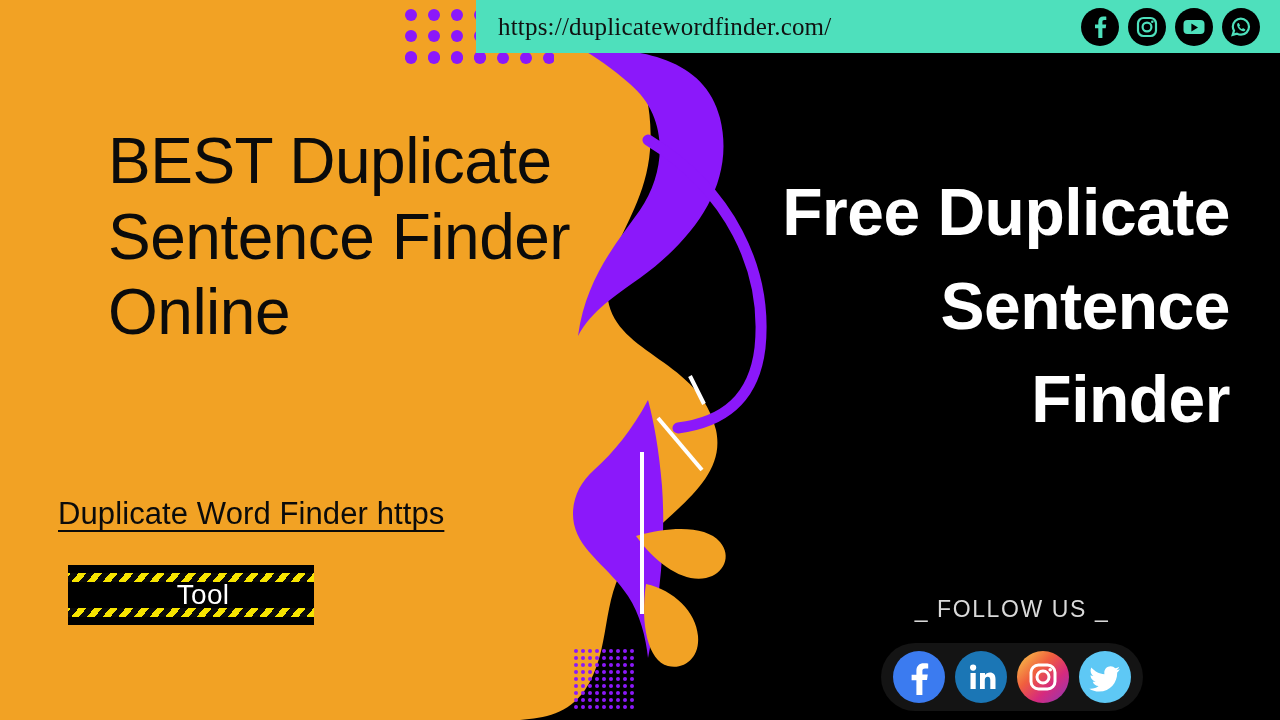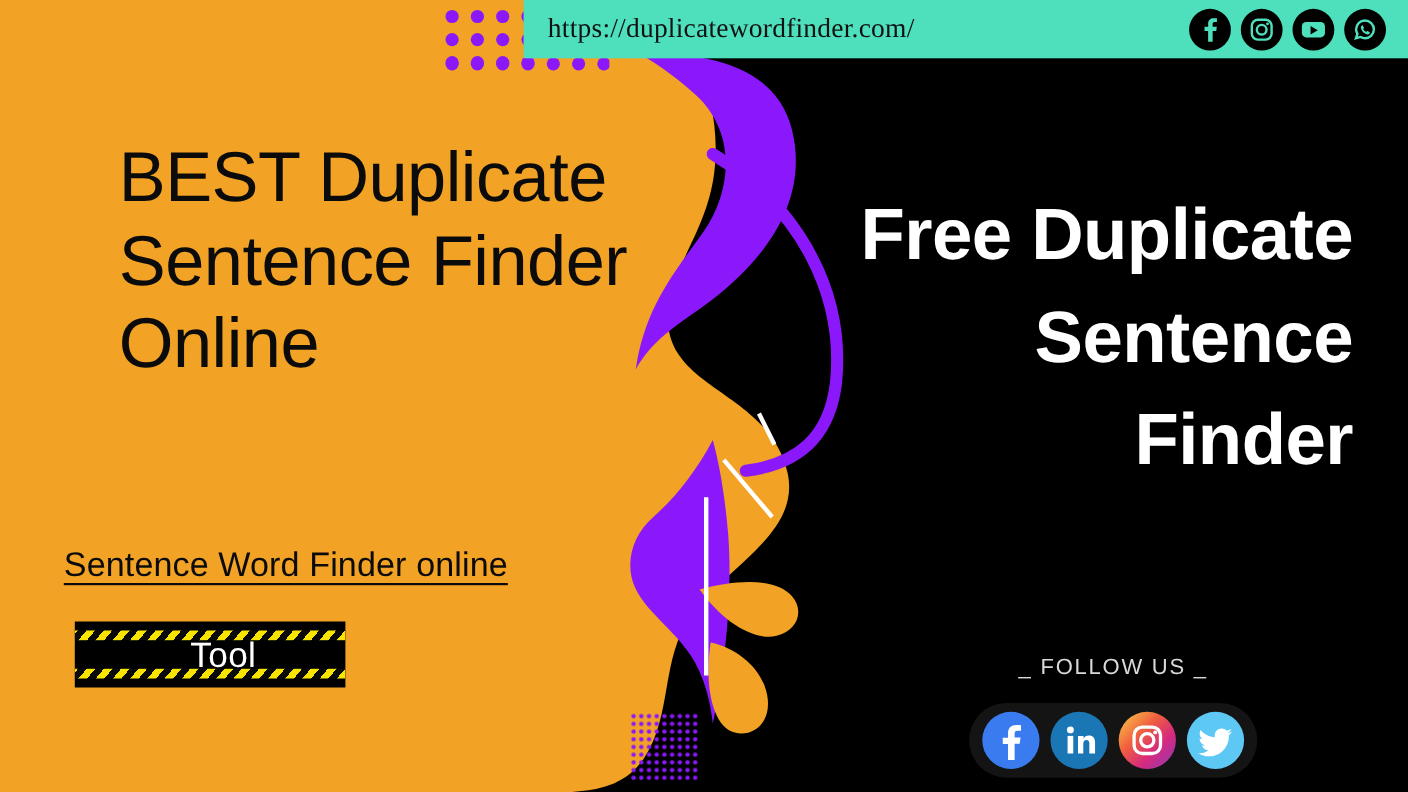--- a/index.html
+++ b/index.html
@@ -162,21 +162,21 @@
       #f7e400 0px, #f7e400 6px,
       #0a0a0a 6px, #0a0a0a 12px
     );
   }
   .hazard.top { top: 0; }
   .hazard.bottom { bottom: 0; }
 
   .tool-label {
     position: relative;
     color: #ffffff;
-    font-size: 32px;
+    font-size: 28px;
     letter-spacing: 0.3px;
     padding-left: 24px;
   }
 
   
   .headline-right {
     position: absolute;
     left: 760px; top: 166px;
     width: 470px;
     text-align: right;
@@ -192,21 +192,21 @@
     position: absolute;
     left: 862px; top: 596px;
     width: 300px;
     display: flex;
     flex-direction: column;
     align-items: center;
   }
 
   .follow-label {
     color: #d9d9d9;
-    font-size: 20px;
+    font-size: 23px;
     letter-spacing: 1.6px;
     margin-bottom: 20px;
     white-space: nowrap;
     text-align: right;
   }
 
   .follow-pill {
     background: #141414;
     border-radius: 40px;
     padding: 8px 12px;
@@ -348,21 +348,21 @@
           <path fill="#4ee0bc" d="M16.2,15.1c0.3-0.1,0.6,0,0.8,0.3l0.9,1.6c0.15,0.3,0.1,0.6-0.1,0.85l-0.55,0.6
             c0.55,1.2,1.5,2.1,2.7,2.6l0.6-0.6c0.25-0.25,0.55-0.3,0.85-0.15l1.6,0.9c0.3,0.2,0.4,0.5,0.3,0.8
             c-0.3,0.95-1.3,1.5-2.3,1.3c-2.9-0.55-5.25-2.9-5.8-5.8C15.05,16.4,15.3,15.4,16.2,15.1z"></path>
         </svg>
       </span>
     </div>
   </div>
 
   <h1 class="headline-left">BEST Duplicate Sentence Finder Online</h1>
 
-  <a class="left-link">Sentence Word Finder online</a>
+  <a class="left-link">Duplicate Word Finder https</a>
 
   <div class="tool-button">
     <span class="hazard top"></span>
     <span class="hazard bottom"></span>
     <span class="tool-label">Tool</span>
   </div>
 
   <h2 class="headline-right">Free Duplicate Sentence Finder</h2>
 
   <div class="follow-wrap">

